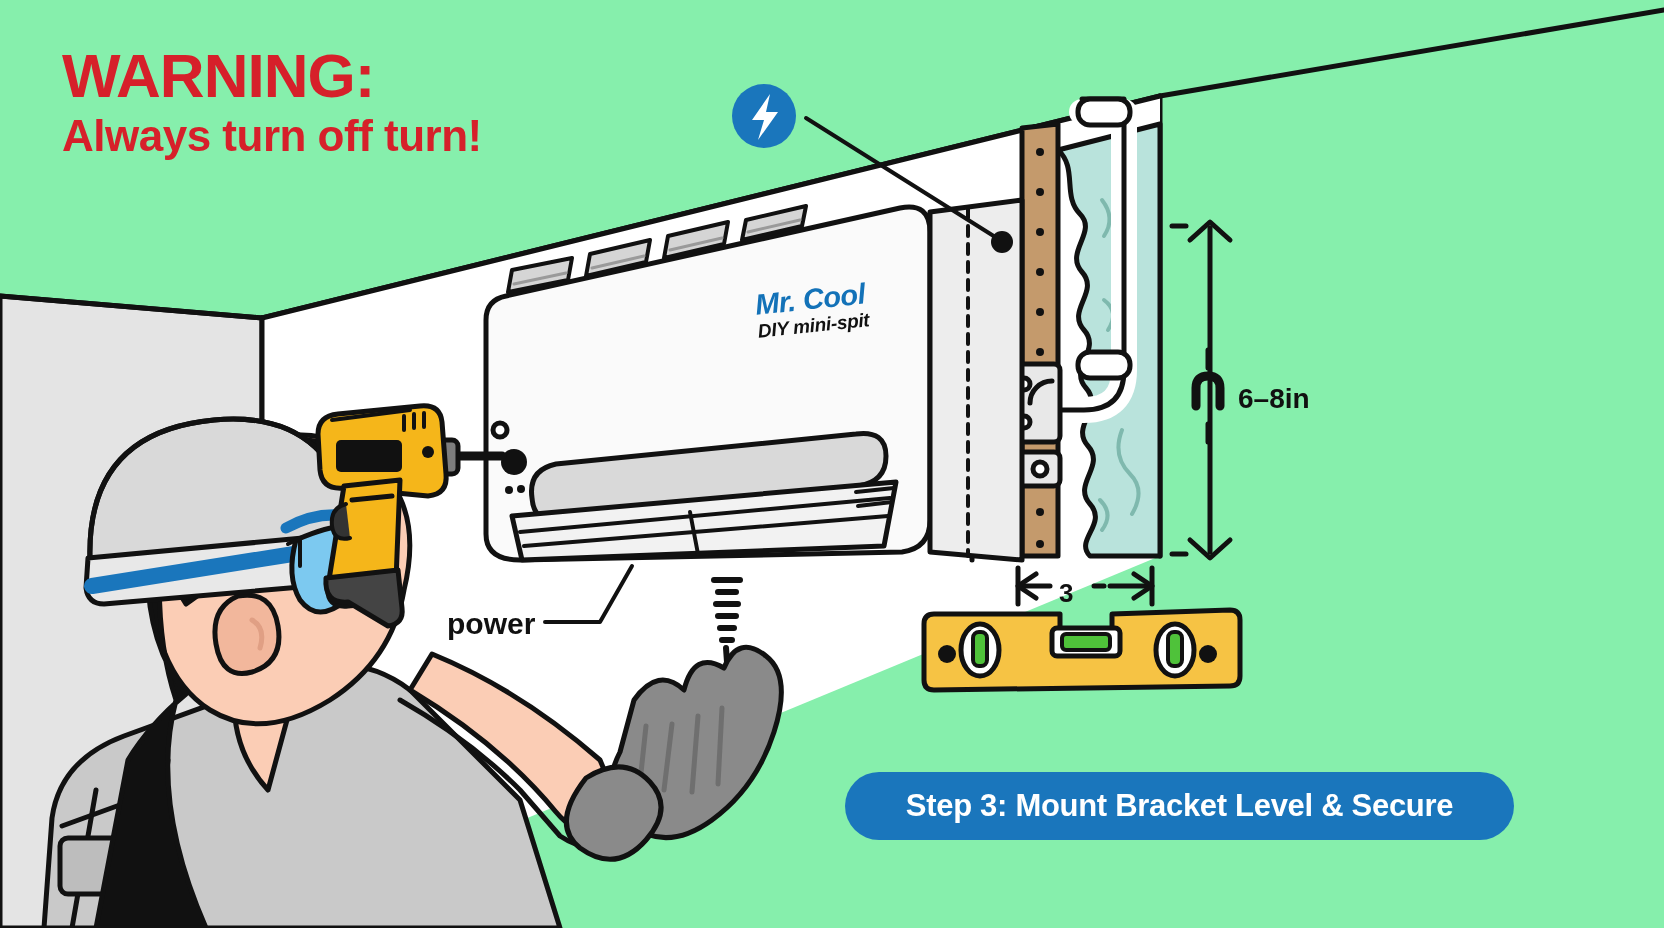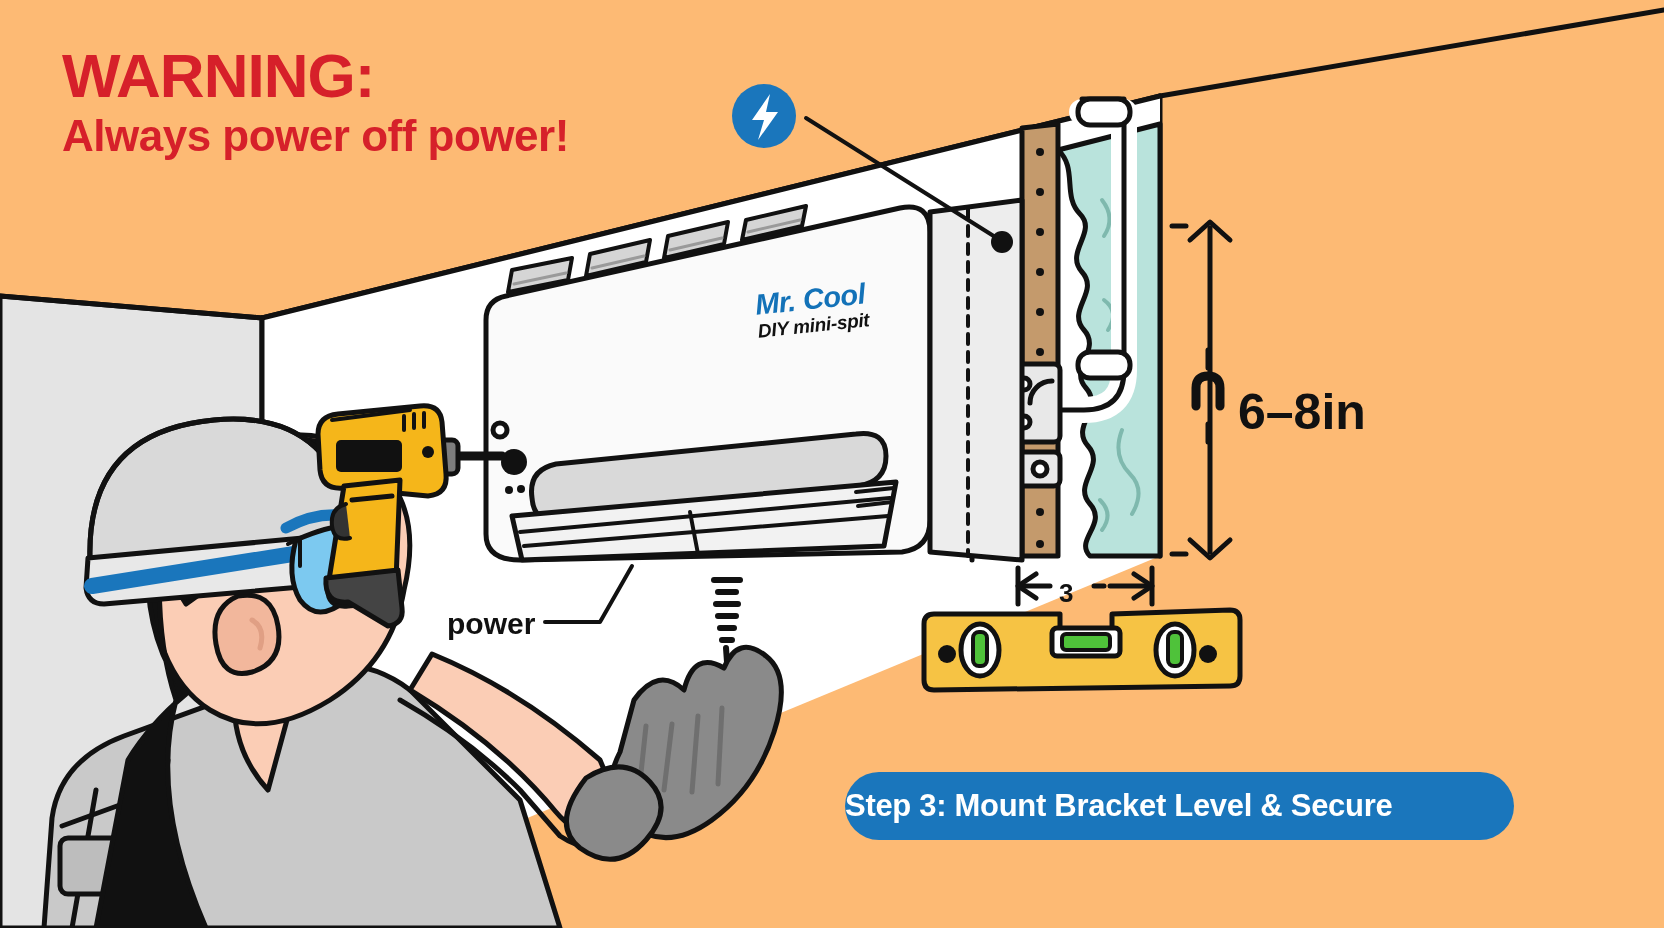--- a/index.html
+++ b/index.html
@@ -1,35 +1,35 @@
 <!DOCTYPE html>
 <html><head>
 <meta charset="utf-8">
 <style>
   html,body{margin:0;padding:0;background:#ffffff;}
   body{width:1664px;height:928px;overflow:hidden;font-family:"Liberation Sans",sans-serif;}
-  #stage{position:relative;width:1664px;height:928px;background:#fdba74;}
+  #stage{position:relative;width:1664px;height:928px;background:#86efac;}
   #art{position:absolute;left:0;top:0;width:1664px;height:928px;}
 
   .warn-block{position:absolute;left:62px;top:44px;}
   .warn-title{font-size:62px;font-weight:bold;color:#d6202a;letter-spacing:-1px;line-height:1.02;margin:0;}
   .warn-sub{font-size:44px;font-weight:bold;color:#d6202a;letter-spacing:-0.5px;line-height:1.05;margin:6px 0 0 0;}
 
   .dim-label{position:absolute;font-weight:bold;color:#111;}
-  .dim-vert{left:1238px;top:383px;font-size:50px;}
+  .dim-vert{left:1238px;top:383px;font-size:28px;}
   .dim-horz{left:1059px;top:578px;font-size:26px;}
 
   .callout-label{position:absolute;left:447px;top:607px;font-size:30px;font-weight:bold;color:#111;}
 
   .brand{position:absolute;left:756px;top:285px;transform:rotate(-6deg);}
   .brand-main{font-size:29px;font-weight:bold;color:#1372b8;font-style:italic;line-height:1;letter-spacing:-0.5px;}
   .brand-sub{font-size:19px;font-weight:bold;color:#111;font-style:italic;line-height:1;margin-top:2px;letter-spacing:-0.3px;}
 
   .step-banner{position:absolute;left:845px;top:772px;width:669px;height:68px;
-    background:#1a76bc;border-radius:34px;display:flex;align-items:center;justify-content:flex-start;}
+    background:#1a76bc;border-radius:34px;display:flex;align-items:center;justify-content:center;}
   .step-banner span{color:#fff;font-size:31px;font-weight:bold;letter-spacing:-0.3px;}
 </style>
 </head>
 <body>
 
 <div id="stage">
 
   <svg id="art" viewBox="0 0 1664 928" xmlns="http://www.w3.org/2000/svg">
     <defs>
       <clipPath id="clipAll">
@@ -278,21 +278,21 @@
       <g>
         <circle cx="764" cy="116" r="32" fill="#1a76bc" stroke="none"></circle>
         <path d="M770 94 L752 120 L764 120 L758 140 L778 112 L766 112 Z" fill="#ffffff" stroke="none"></path>
       </g>
 
     </g>
   </svg>
 
   <div class="warn-block">
     <div class="warn-title">WARNING:</div>
-    <div class="warn-sub">Always power off power!</div>
+    <div class="warn-sub">Always turn off turn!</div>
   </div>
 
   <div class="brand">
     <div class="brand-main">Mr. Cool</div>
     <div class="brand-sub">DIY mini-spit</div>
   </div>
 
   <div class="dim-label dim-vert">6–8in</div>
 
   <div class="dim-label dim-horz">3</div>

